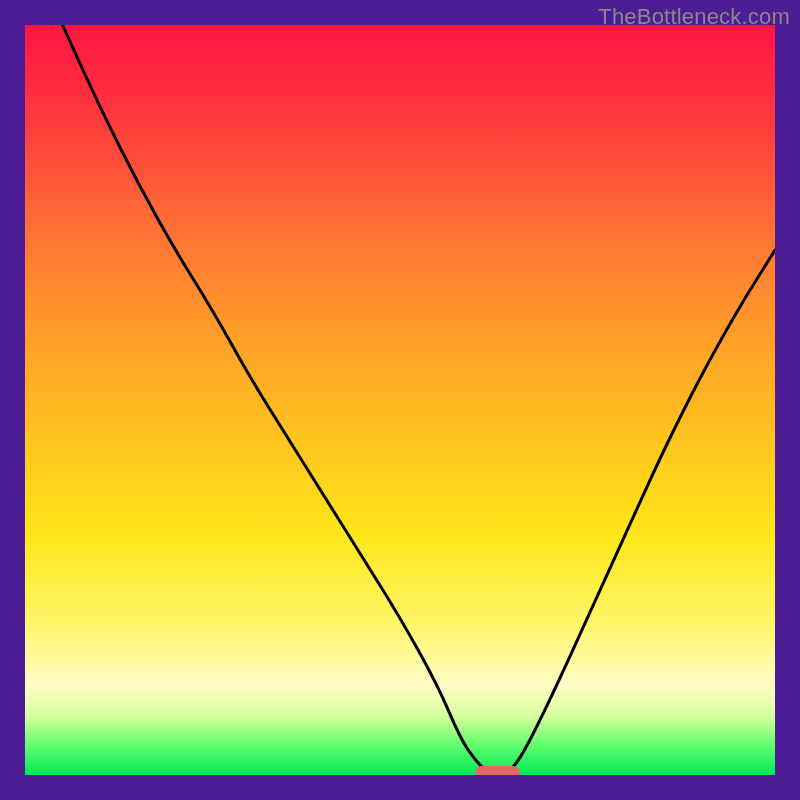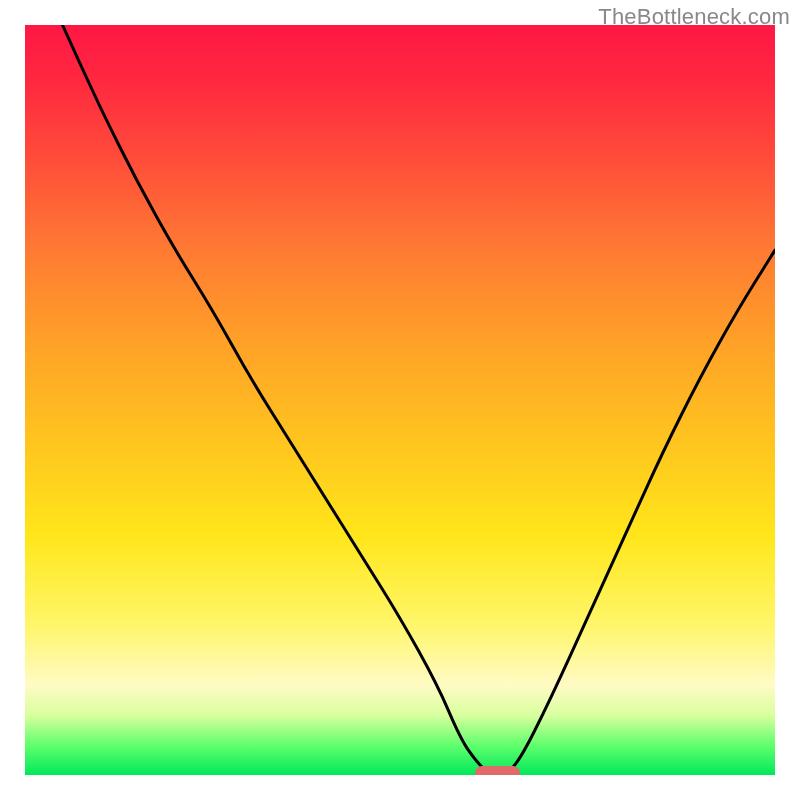--- a/index.html
+++ b/index.html
@@ -8,21 +8,21 @@
     width: 800px;
     height: 800px;
     background: #000;
     overflow: hidden;
     font-family: Arial, Helvetica, sans-serif;
   }
   .frame {
     position: relative;
     width: 800px;
     height: 800px;
-    background: #ffffff;
+    background: #4c1d95;
   }
   .watermark {
     position: absolute;
     top: 4px;
     right: 10px;
     color: #888;
     font-size: 22px;
     font-weight: 500;
     letter-spacing: 0.2px;
     user-select: none;

